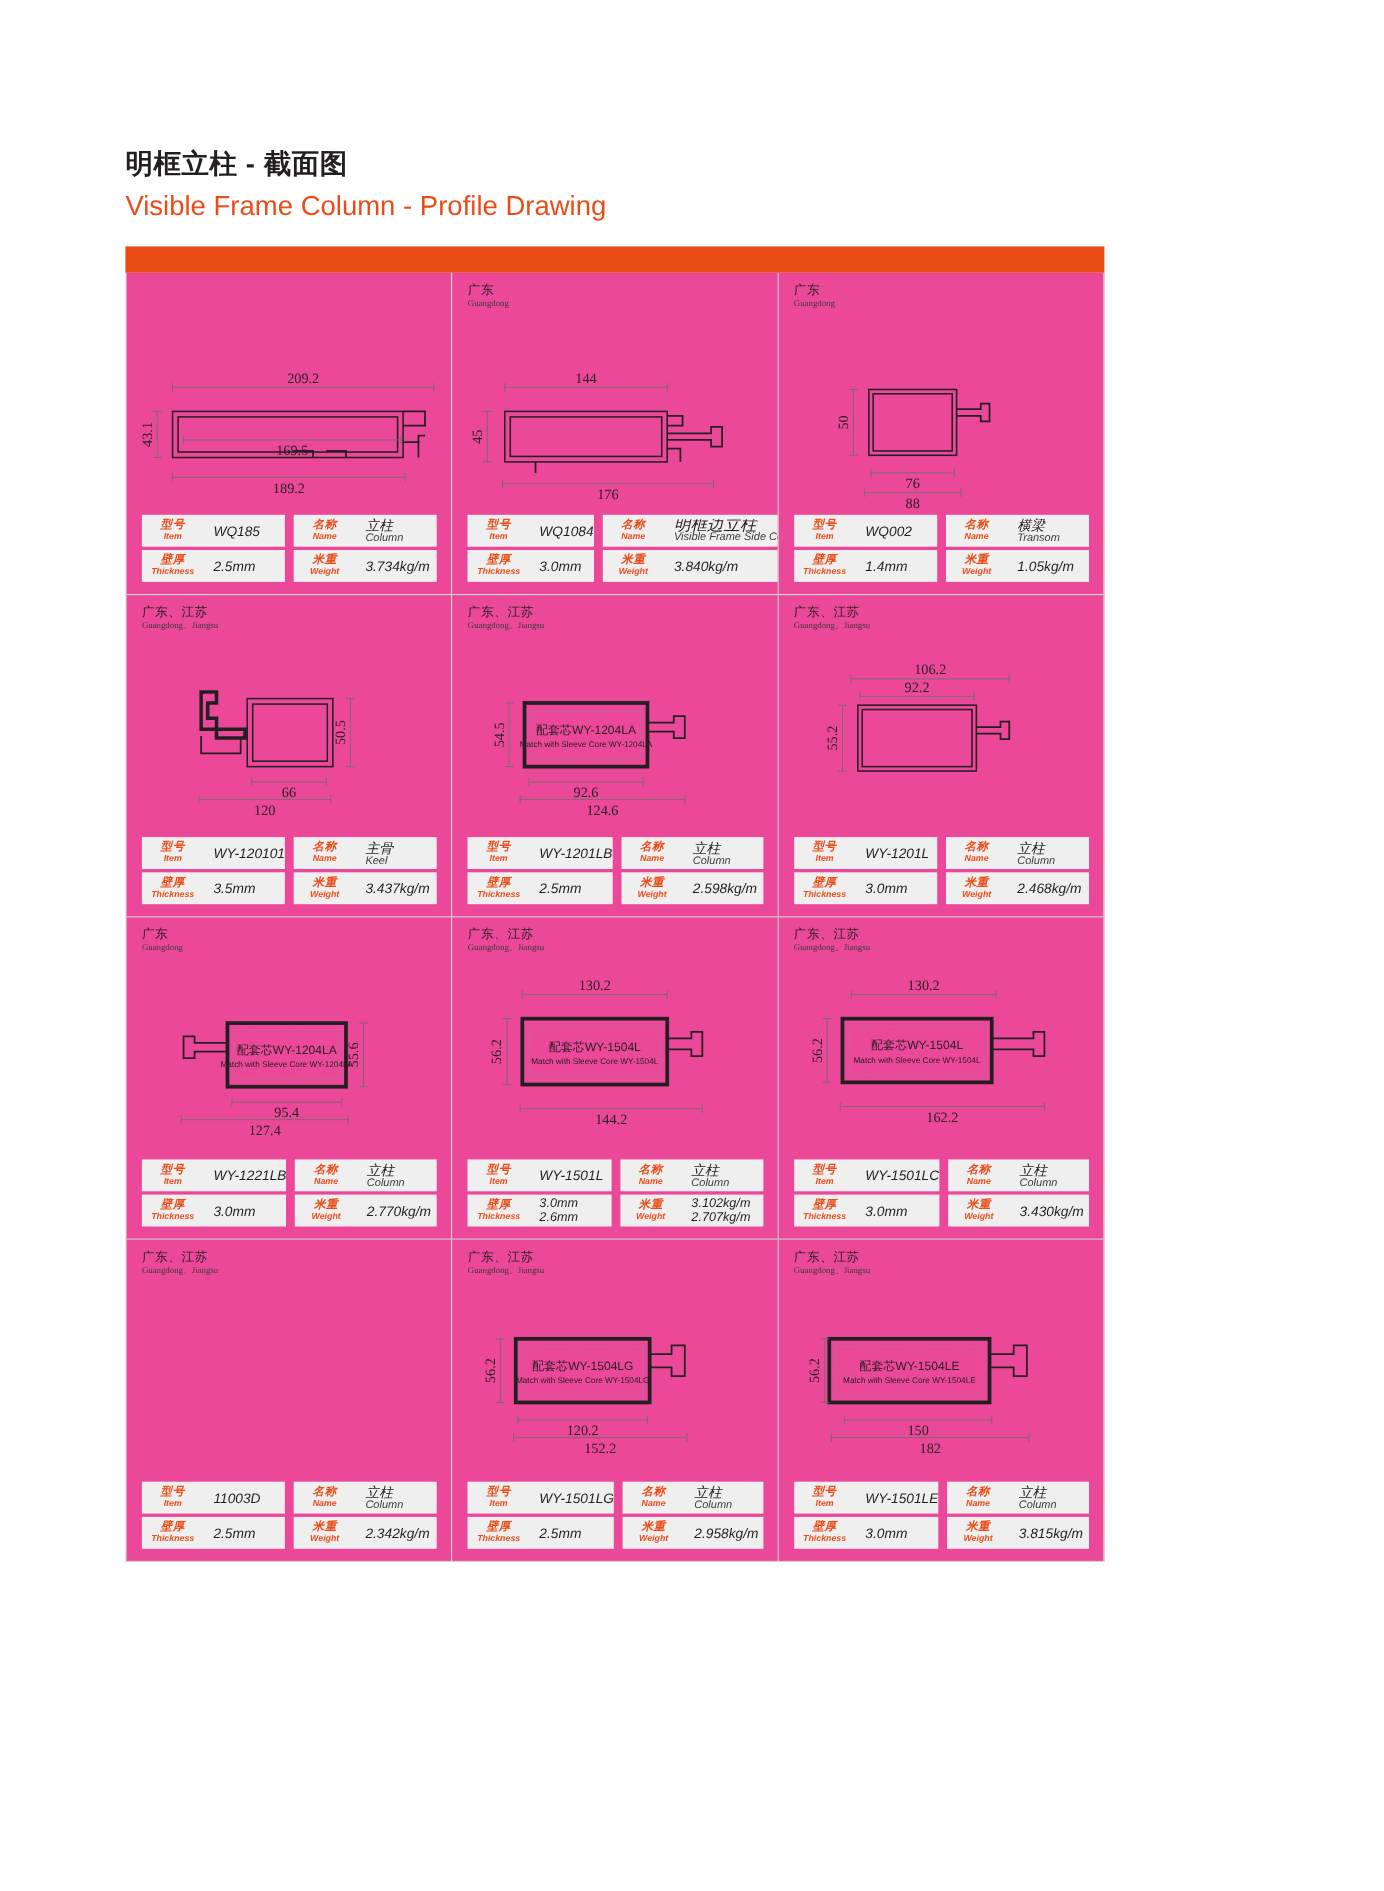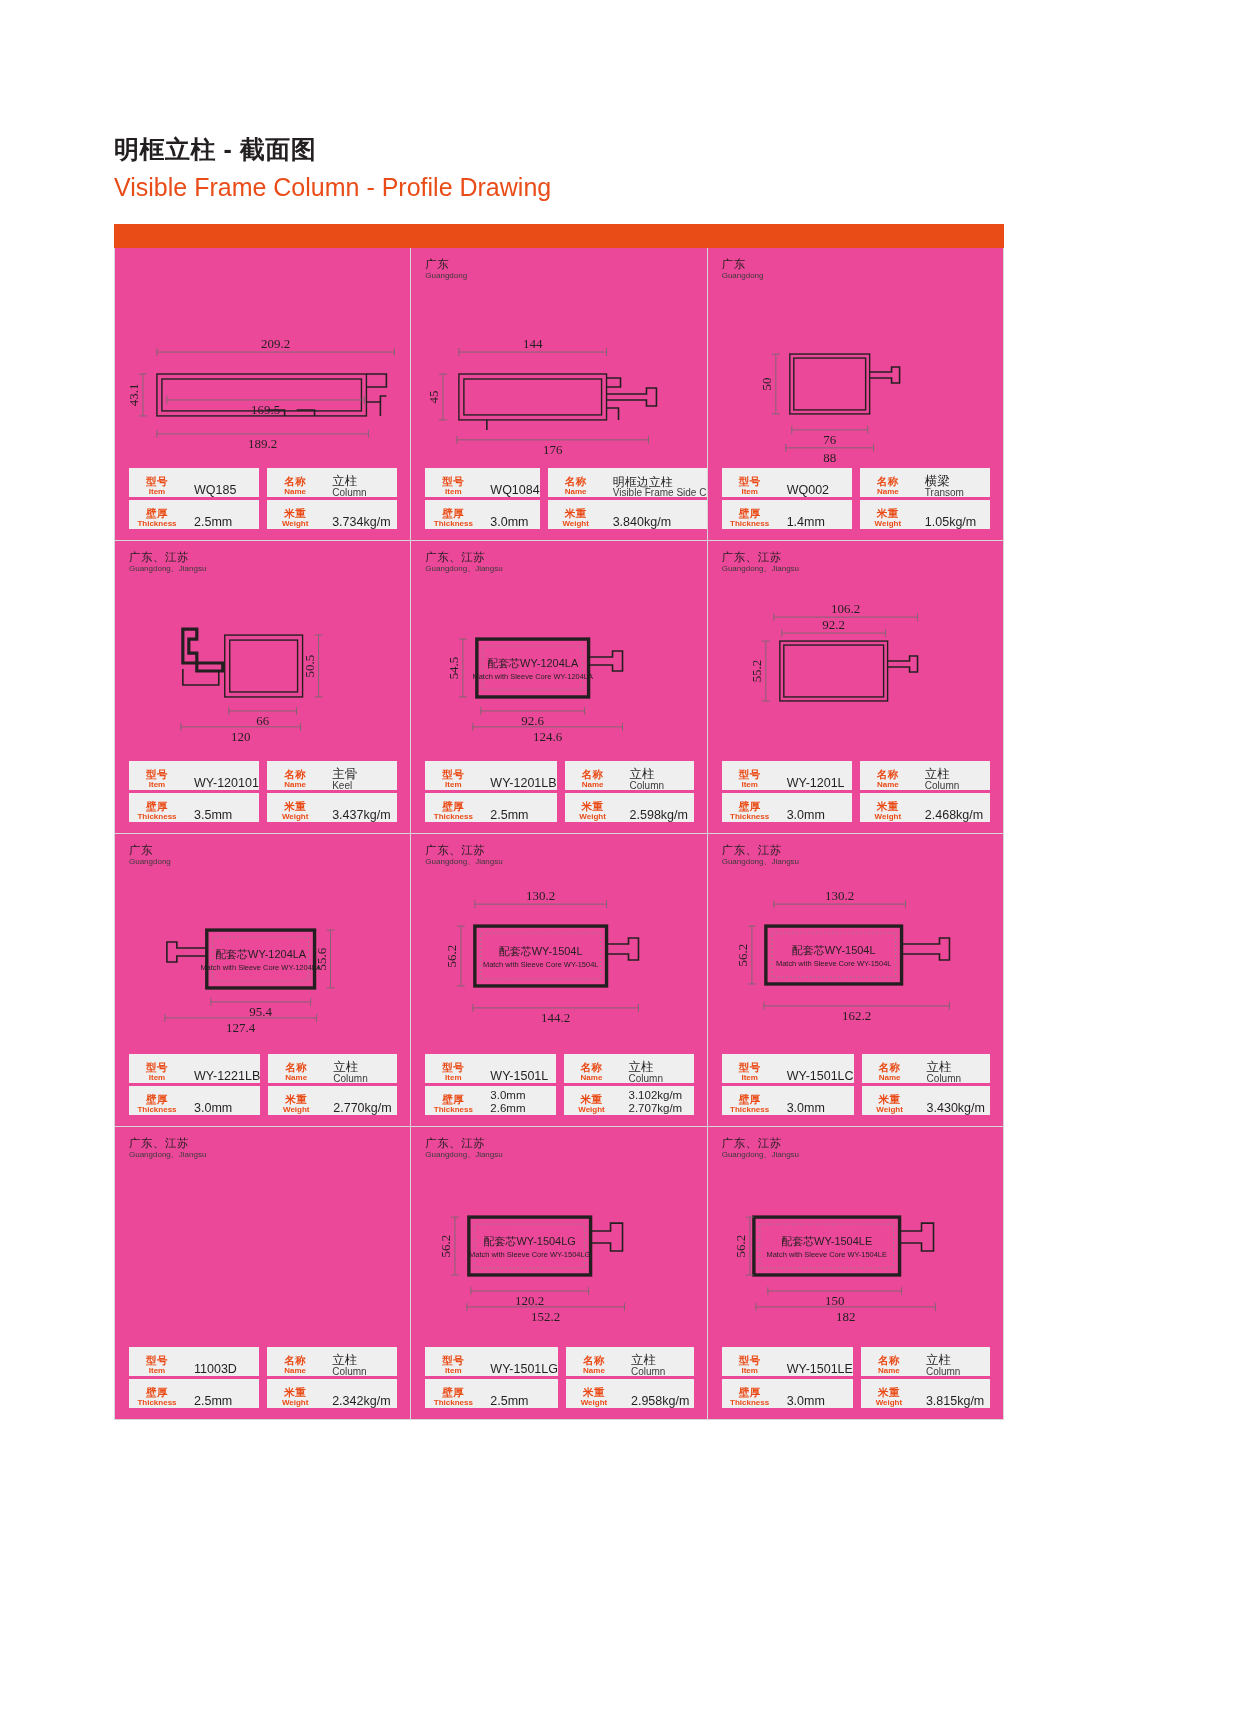--- a/index.html
+++ b/index.html
@@ -42,54 +42,54 @@
     border-bottom: 1px solid #d6d6d6;
     padding: 0;
     overflow: hidden;
     background: #ec4899;
   }
   .grid .cell:nth-child(-n+3) { border-top: none; }
 
   
   .region { position: absolute; left: 14px; top: 9px; }
   .region-cn { font-size: 11.5px; color: #231f20; line-height: 14px; letter-spacing: .5px;}
-  .region-en { font-size: 8px; color: #3b3b3b; line-height: 10px; font-family: Liberation Sans, sans-serif; text-align: right; }
+  .region-en { font-size: 8px; color: #3b3b3b; line-height: 10px; font-family: Liberation Serif, serif; text-align: right; }
 
   
   .draw {
     position: absolute; left: 0; right: 0; top: 34px; height: 196px;
   }
   .draw svg { display: block; width: 100%; height: 100%; }
 
   
   .spec {
     position: absolute; left: 14px; right: 13px; bottom: 11px;
     display: flex; gap: 8px;
   }
   .spec-col { flex: 1; display: flex; flex-direction: column; gap: 3px; }
   .spec-row {
-    display: flex; align-items: flex-end;
-    background: #efefef; height: 29px;
+    display: flex; align-items: center;
+    background: #efefef; height: 29px; font-style: italic;
   }
   .spec-key {
     width: 56px; flex: 0 0 56px;
     display: flex; flex-direction: column;
     align-items: center; justify-content: center;
     color: #ea4c18;
   }
   .spec-key .k-cn { font-size: 10.5px; font-weight: 700; line-height: 11px; letter-spacing: .5px; }
   .spec-key .k-en { font-size: 8px; font-weight: 700; line-height: 10px; }
   .spec-val {
     flex: 1; display: flex; flex-direction: column;
     justify-content: center; padding-left: 9px;
     color: #231f20; overflow: hidden;
   }
   .spec-val .v-main { font-size: 12.5px; line-height: 14px; white-space: nowrap; }
   .spec-val .v-sub { font-size: 10px; line-height: 9px; color: #3b3b3b; white-space: nowrap; }
-  .spec-val.two-line .v-main { font-size: 12px; line-height: 12px; }
+  .spec-val.two-line .v-main { font-size: 15px; line-height: 12px; }
   .spec-val.dual { justify-content: center; }
   .spec-val.dual .v-main { font-size: 11.5px; line-height: 13px; }
 
   
   text { font-family: "Liberation Serif", serif; fill: #231f20; }
   .dim { font-size: 13px; font-family: "Liberation Serif", serif; }
   .dimv { font-size: 13px; font-family: "Liberation Serif", serif; }
   .core-cn { font-size: 11px; font-family: "Liberation Sans", sans-serif; }
   .core-en { font-size: 7.5px; font-family: "Liberation Sans", sans-serif; }
   .prof { fill: none; stroke: #231f20; stroke-width: 3.2; }

